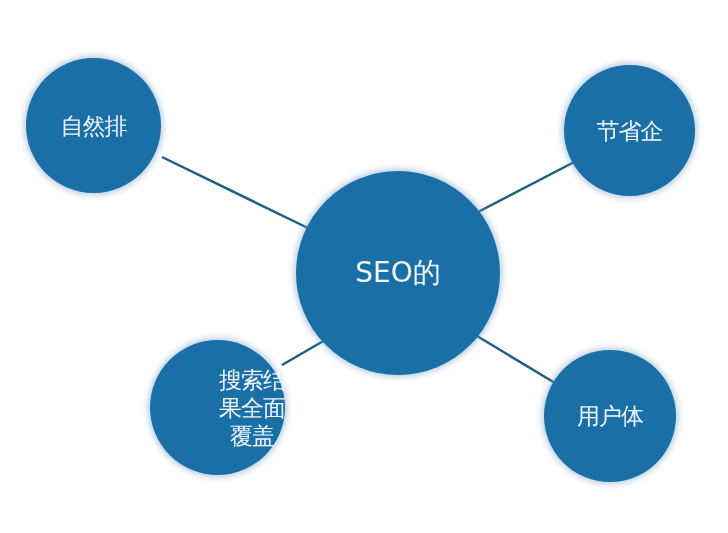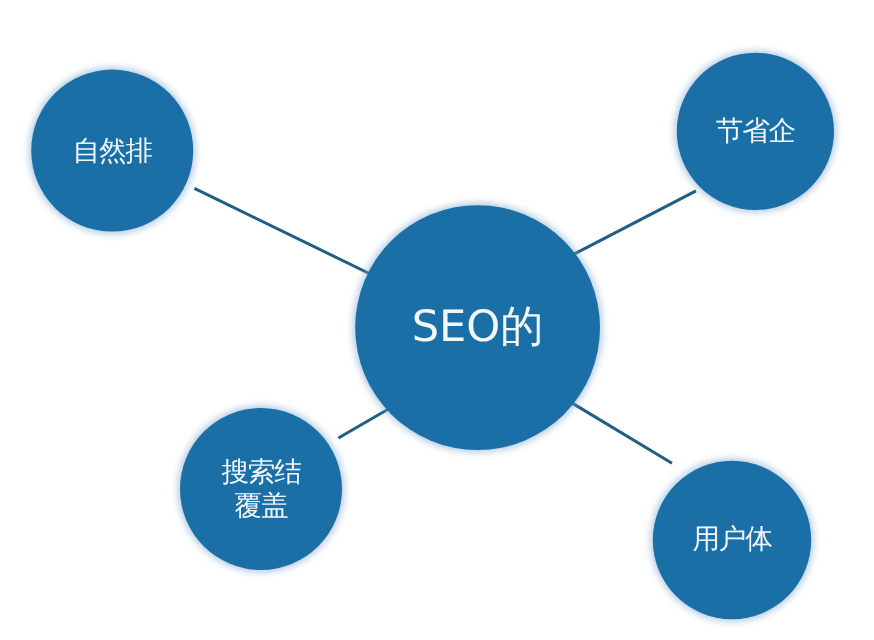--- a/index.html
+++ b/index.html
@@ -5,21 +5,21 @@
     html, body { margin:0; padding:0; background:#ffffff; }
     body { width:728px; height:533px; position:relative; overflow:hidden;
            font-family:"DejaVu Sans","Liberation Sans",sans-serif; }
     svg.lines { position:absolute; left:0; top:0; width:728px; height:533px; }
     .node { position:absolute; border-radius:50%; background:#1a6fa6;
             display:flex; align-items:center; justify-content:center;
             box-shadow:0 0 6px 2px rgba(120,160,200,0.55); color:#f2f7fb; text-align:center; }
     .node .label { display:flex; flex-direction:column; align-items:center; }
     .node .line { display:block; white-space:nowrap; }
     .small .line { font-size:23px; line-height:28px; letter-spacing:-1px; }
-    .center .line { font-size:36px; line-height:50px; letter-spacing:0px; }
+    .center .line { font-size:28px; line-height:50px; letter-spacing:0px; }
   </style>
 </head>
 <body>
 
 <svg class="lines" viewBox="0 0 728 533">
   <line x1="162" y1="157" x2="312" y2="230" stroke="#1f5f82" stroke-width="2.5"></line>
   <line x1="580" y1="159" x2="478" y2="212" stroke="#1f5f82" stroke-width="2.5"></line>
   <line x1="282" y1="365" x2="332" y2="336" stroke="#1f5f82" stroke-width="2.5"></line>
   <line x1="472" y1="333" x2="560" y2="386" stroke="#1f5f82" stroke-width="2.5"></line>
 </svg>
@@ -29,30 +29,31 @@
     <span class="line">SEO的</span>
   </div>
 </div>
 
 <div class="node small" style="left:26px; top:58px; width:135px; height:135px;">
   <div class="label">
     <span class="line">自然排</span>
   </div>
 </div>
 
-<div class="node small" style="left:564px; top:44px; width:131px; height:131px;">
+<div class="node small" style="left:564px; top:65px; width:131px; height:131px;">
   <div class="label">
     <span class="line">节省企</span>
   </div>
 </div>
 
-<div class="node small" style="left:150px; top:340px; width:135px; height:135px;">
+<div class="node small" style="left:150px; top:340px; width:135px; height:135px;justify-content:flex-end;">
   <div class="label">
     <span class="line">搜索结</span>
+    <span class="line">果全面</span>
     <span class="line">覆盖</span>
   </div>
 </div>
 
-<div class="node small" style="left:544px; top:384px; width:132px; height:132px;">
+<div class="node small" style="left:544px; top:350px; width:132px; height:132px;">
   <div class="label">
     <span class="line">用户体</span>
   </div>
 </div>
 
 </body></html>

